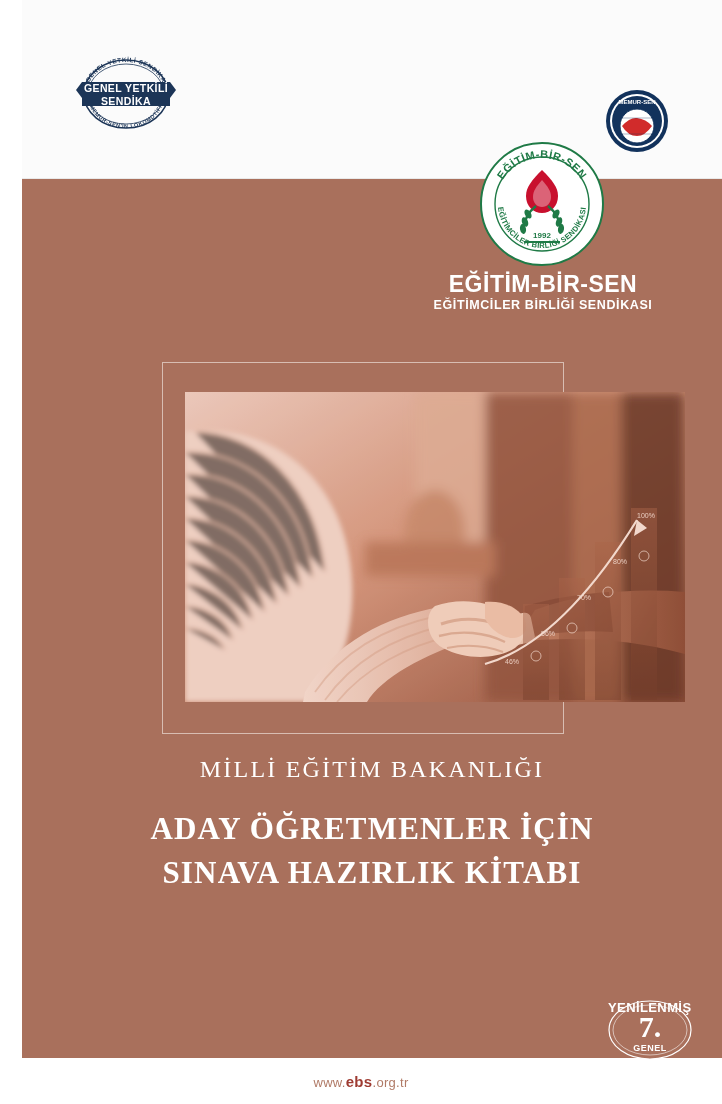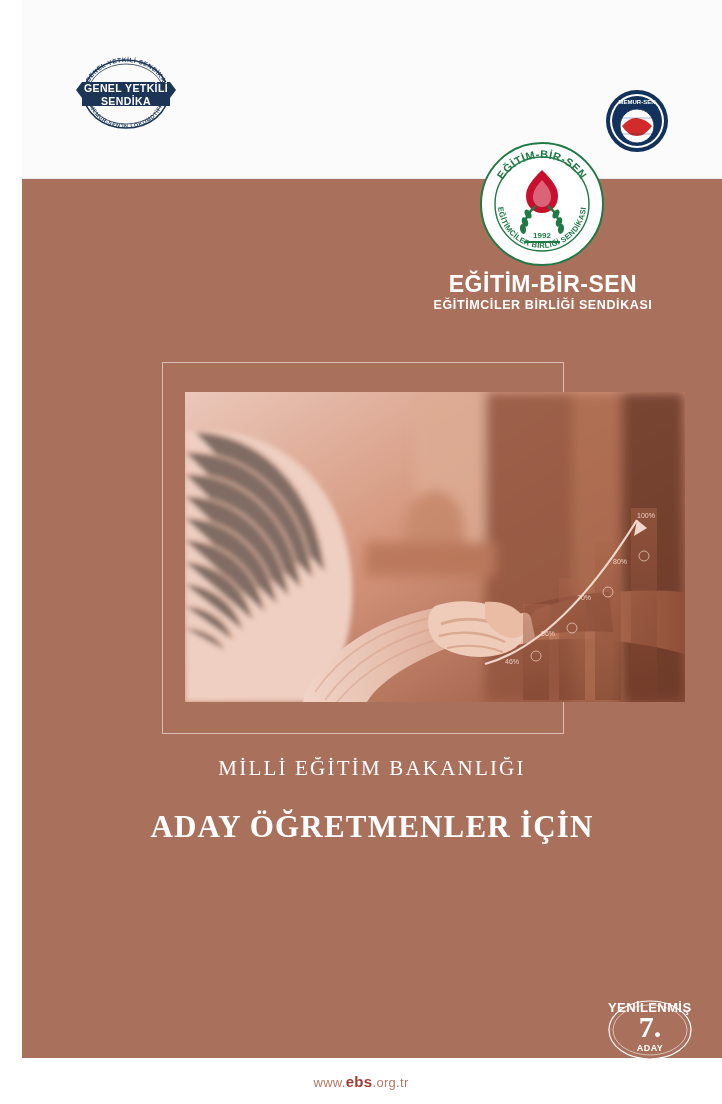--- a/index.html
+++ b/index.html
@@ -145,21 +145,21 @@
   .titles {
     position: absolute;
     left: 22px;
     top: 756px;
     width: 700px;
     text-align: center;
     z-index: 4;
   }
   .subtitle {
     font-family: "Liberation Serif", serif;
-    font-size: 21px;
+    font-size: 24px;
     letter-spacing: 2.2px;
     color: #ffffff;
     font-weight: normal;
   }
   .title-main {
     margin-top: 24px;
     font-family: "Liberation Serif", serif;
     font-size: 31px;
     font-weight: bold;
     letter-spacing: 1.2px;
@@ -420,33 +420,34 @@
       </g>
 
       <rect width="500" height="310" fill="#b4664a" opacity="0.12"></rect>
     </svg>
   </div>
 
   <div class="titles">
     <div class="subtitle">MİLLİ EĞİTİM BAKANLIĞI</div>
     <div class="title-main">
       <div>ADAY ÖĞRETMENLER İÇİN</div>
+      <div>SINAVA HAZIRLIK KİTABI</div>
     </div>
   </div>
 
   <div class="edition">
     <div class="edition-inner">
       <svg width="84" height="64" viewBox="0 0 84 64" style="position:absolute;left:0;top:0;" xmlns="http://www.w3.org/2000/svg">
         <ellipse cx="42" cy="30" rx="41" ry="29" fill="#a9705c"></ellipse>
         <ellipse cx="42" cy="30" rx="41" ry="29" fill="none" stroke="#ffffff" stroke-width="1.2"></ellipse>
         <ellipse cx="42" cy="30" rx="37" ry="25" fill="none" stroke="#ffffff" stroke-width="0.7" opacity="0.8"></ellipse>
       </svg>
       <div class="edition-top">YENİLENMİŞ</div>
       <div class="edition-num">7.</div>
-      <div class="edition-bottom">ADAY</div>
+      <div class="edition-bottom">GENEL</div>
     </div>
   </div>
 
   <div class="bottom-band"></div>
 
   <div class="footer">
     <div class="url">
       <span>www.</span><span class="brand">ebs</span><span>.org.tr</span>
     </div>
   </div>

